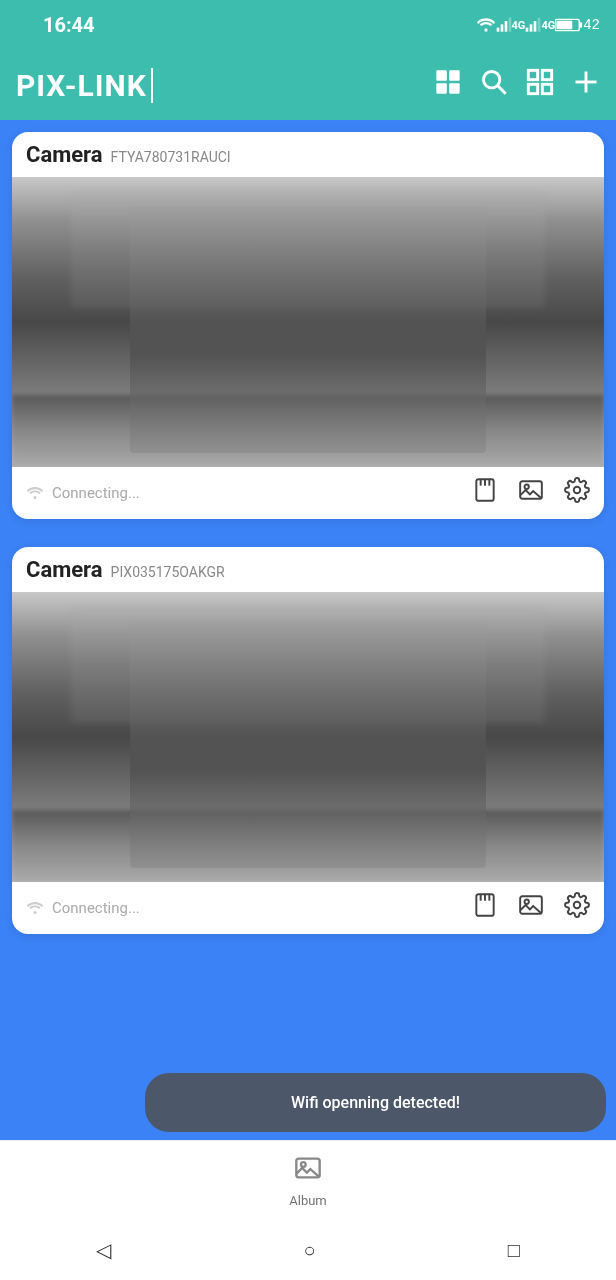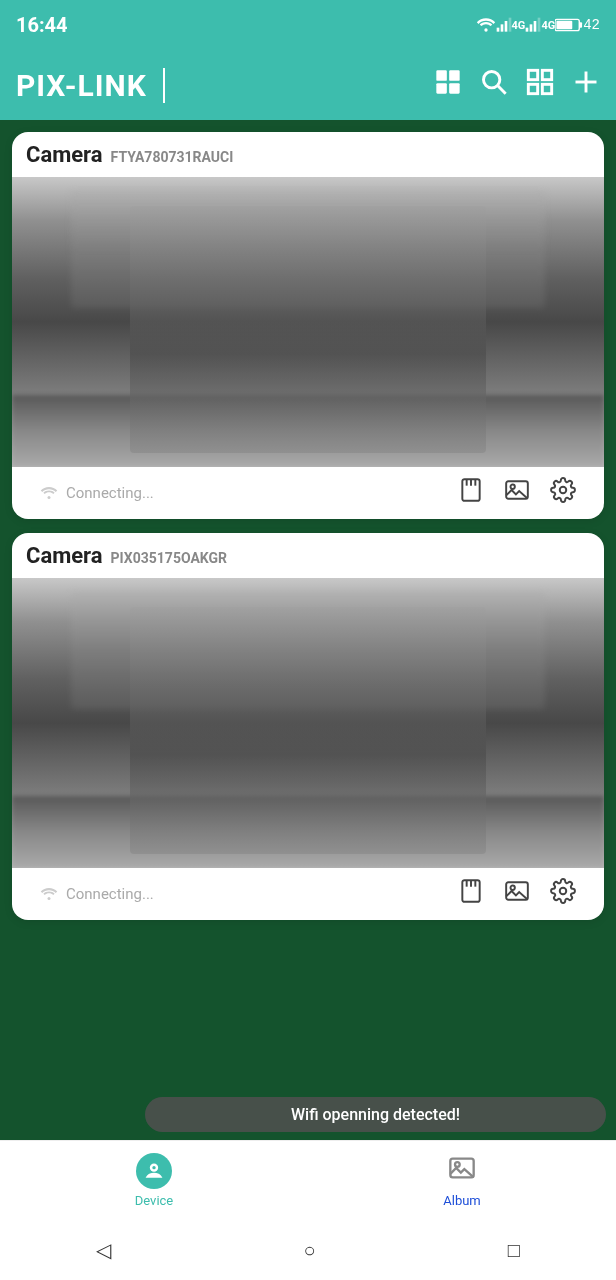--- a/index.html
+++ b/index.html
@@ -19,20 +19,21 @@
       background: #3dbdad;
       display: flex;
       align-items: center;
       justify-content: space-between;
       padding: 0 16px;
     }
     .status-time {
       color: white;
       font-size: 20px;
       font-weight: bold;
+      margin-left: 27px;
     }
     .status-icons {
       display: flex;
       align-items: center;
       gap: 0;
       color: white;
       font-size: 13px;
     }
     .battery-text {
       font-size: 14px;
@@ -51,44 +52,44 @@
       padding: 0 16px;
     }
     .app-title {
       color: white;
       font-size: 30px;
       font-weight: bold;
       letter-spacing: 1px;
     }
     .app-title span {
       border-right: 2px solid white;
-      padding-right: 16px;
+      padding-right: 4px;
       margin-right: 2px;
     }
     .toolbar-actions {
       display: flex;
       align-items: center;
       gap: 18px;
     }
     .toolbar-icon {
       color: white;
       font-size: 24px;
       cursor: pointer;
     }
 
     
     .main-content {
       width: 100%;
       height: calc(1280px - 50px - 70px - 130px);
-      background: #14532d;
+      background: #3b82f6;
       padding: 12px;
       overflow-y: auto;
       display: flex;
       flex-direction: column;
-      gap: 14px;
+      gap: 28px;
     }
 
     
     .camera-card {
       background: white;
       border-radius: 16px;
       overflow: hidden;
       box-shadow: 0 2px 8px rgba(0,0,0,0.1);
     }
     .camera-card-header {
@@ -98,21 +99,21 @@
       gap: 8px;
     }
     .camera-name {
       font-size: 22px;
       font-weight: bold;
       color: #222;
     }
     .camera-id {
       font-size: 14px;
       color: #888;
-      font-weight: bold;
+      font-weight: normal;
     }
     .camera-preview {
       width: 100%;
       height: 290px;
       background: linear-gradient(135deg, #b0b0b0 0%, #888 30%, #6a6a6a 50%, #888 70%, #b0b0b0 100%);
       position: relative;
       overflow: hidden;
     }
     .camera-preview::before {
       content: '';
@@ -127,21 +128,21 @@
     .camera-preview::after {
       content: '';
       position: absolute;
       top: 10%; left: 20%; right: 20%; bottom: 5%;
       background:
         linear-gradient(180deg, #a0a0a0 0%, #707070 30%, #4a4a4a 60%, #888 100%);
       border-radius: 4px;
       opacity: 0.6;
     }
     .camera-footer {
-      padding: 10px 28px;
+      padding: 10px 14px;
       display: flex;
       align-items: center;
       justify-content: space-between;
     }
     .connection-status {
       display: flex;
       align-items: center;
       gap: 8px;
       color: #aaa;
       font-size: 15px;
@@ -184,35 +185,35 @@
       border-radius: 50%;
       background: #3dbdad;
       display: flex;
       align-items: center;
       justify-content: center;
       font-size: 18px;
       color: white;
     }
     .nav-label {
       font-size: 13px;
-      color: #1d4ed8;
+      color: #737373;
     }
     .nav-label.active {
       color: #3dbdad;
     }
 
     
     .wifi-banner {
       position: absolute;
       bottom: 148px;
       left: 145px;
       right: 10px;
       background: rgba(80,80,80,0.85);
       color: white;
-      padding: 8px 16px;
+      padding: 20px 16px;
       border-radius: 24px;
       font-size: 16px;
       font-weight: 500;
       text-align: center;
       z-index: 10;
     }
 
     
     .android-nav {
       position: absolute;
@@ -402,30 +403,20 @@
           </svg>
         </span>
       </div>
     </div>
   </div>
 
 </div>
 
 <div class="bottom-nav">
 
-  <div class="nav-item">
-    <div class="nav-icon">
-      <svg width="20" height="20" viewBox="0 0 24 24" fill="white">
-        <circle cx="12" cy="8" r="5"></circle>
-        <path d="M2 20s2-6 10-6 10 6 10 6"></path>
-        <circle cx="12" cy="8" r="2" fill="#3dbdad"></circle>
-      </svg>
-    </div>
-    <span class="nav-label active">Device</span>
-  </div>
 
   <div class="nav-item">
     <div style="font-size:28px;color:#888;">
       <svg width="28" height="28" viewBox="0 0 24 24" fill="none" stroke="#888" stroke-width="2">
         <rect x="2" y="4" width="20" height="16" rx="2"></rect>
         <circle cx="8" cy="9" r="2"></circle>
         <path d="M2 17l5-5 4 4 3-3 8 7"></path>
       </svg>
     </div>
     <span class="nav-label">Album</span>

